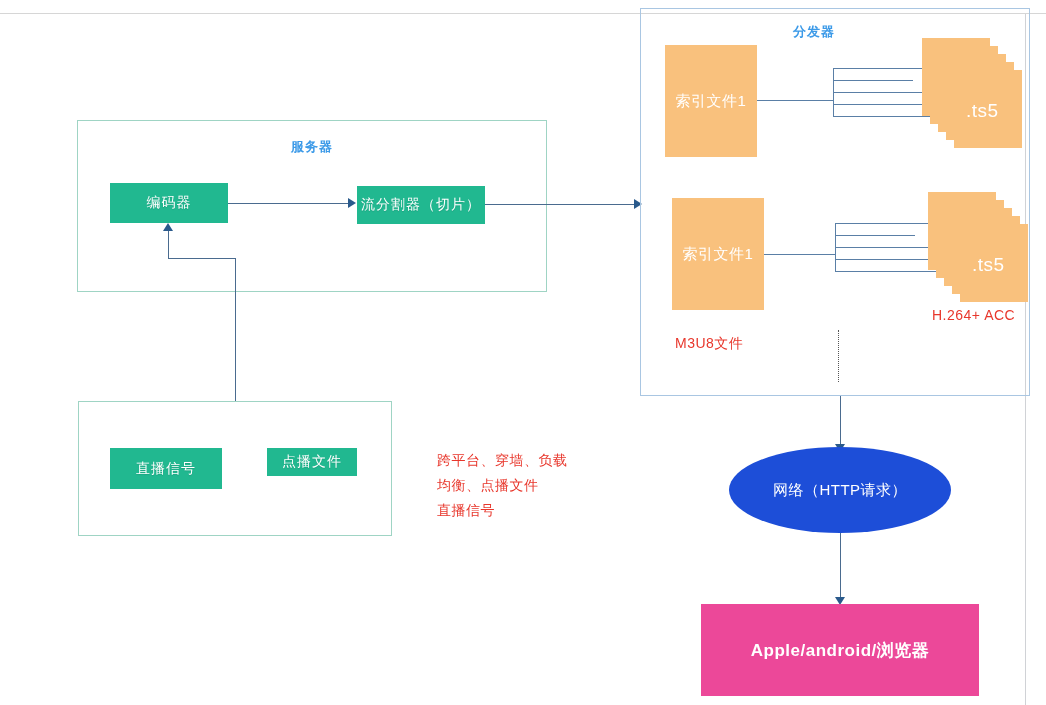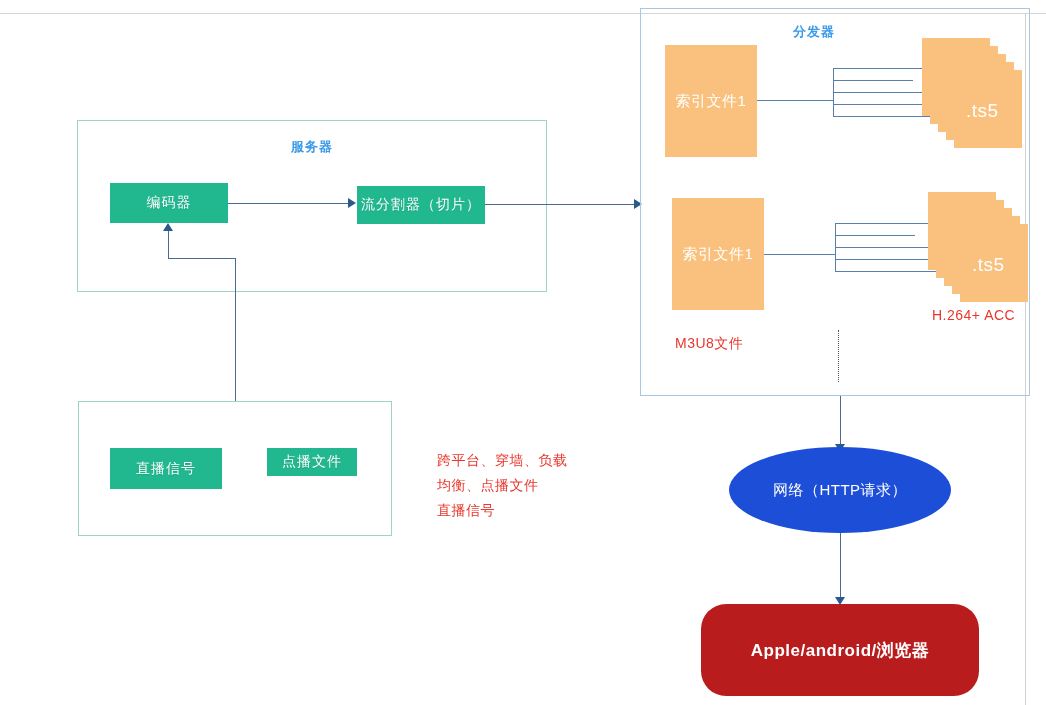--- a/index.html
+++ b/index.html
@@ -137,29 +137,28 @@
     color: #ffffff;
     font-size: 15px;
     display: flex;
     align-items: center;
     justify-content: center;
     letter-spacing: 0.5px;
   }
 
   
   .box-slate {
-    background: #b91c1c;
+    background: #ec4899;
     color: #ffffff;
     font-size: 17px;
     font-weight: bold;
     display: flex;
     align-items: center;
     justify-content: center;
     letter-spacing: 0.5px;
-    border-radius: 25px;
   }
 
   
   .dots-vert {
     position: absolute;
     border-left: 1px dotted #555555;
   }
 </style>
 </head>
 <body>

